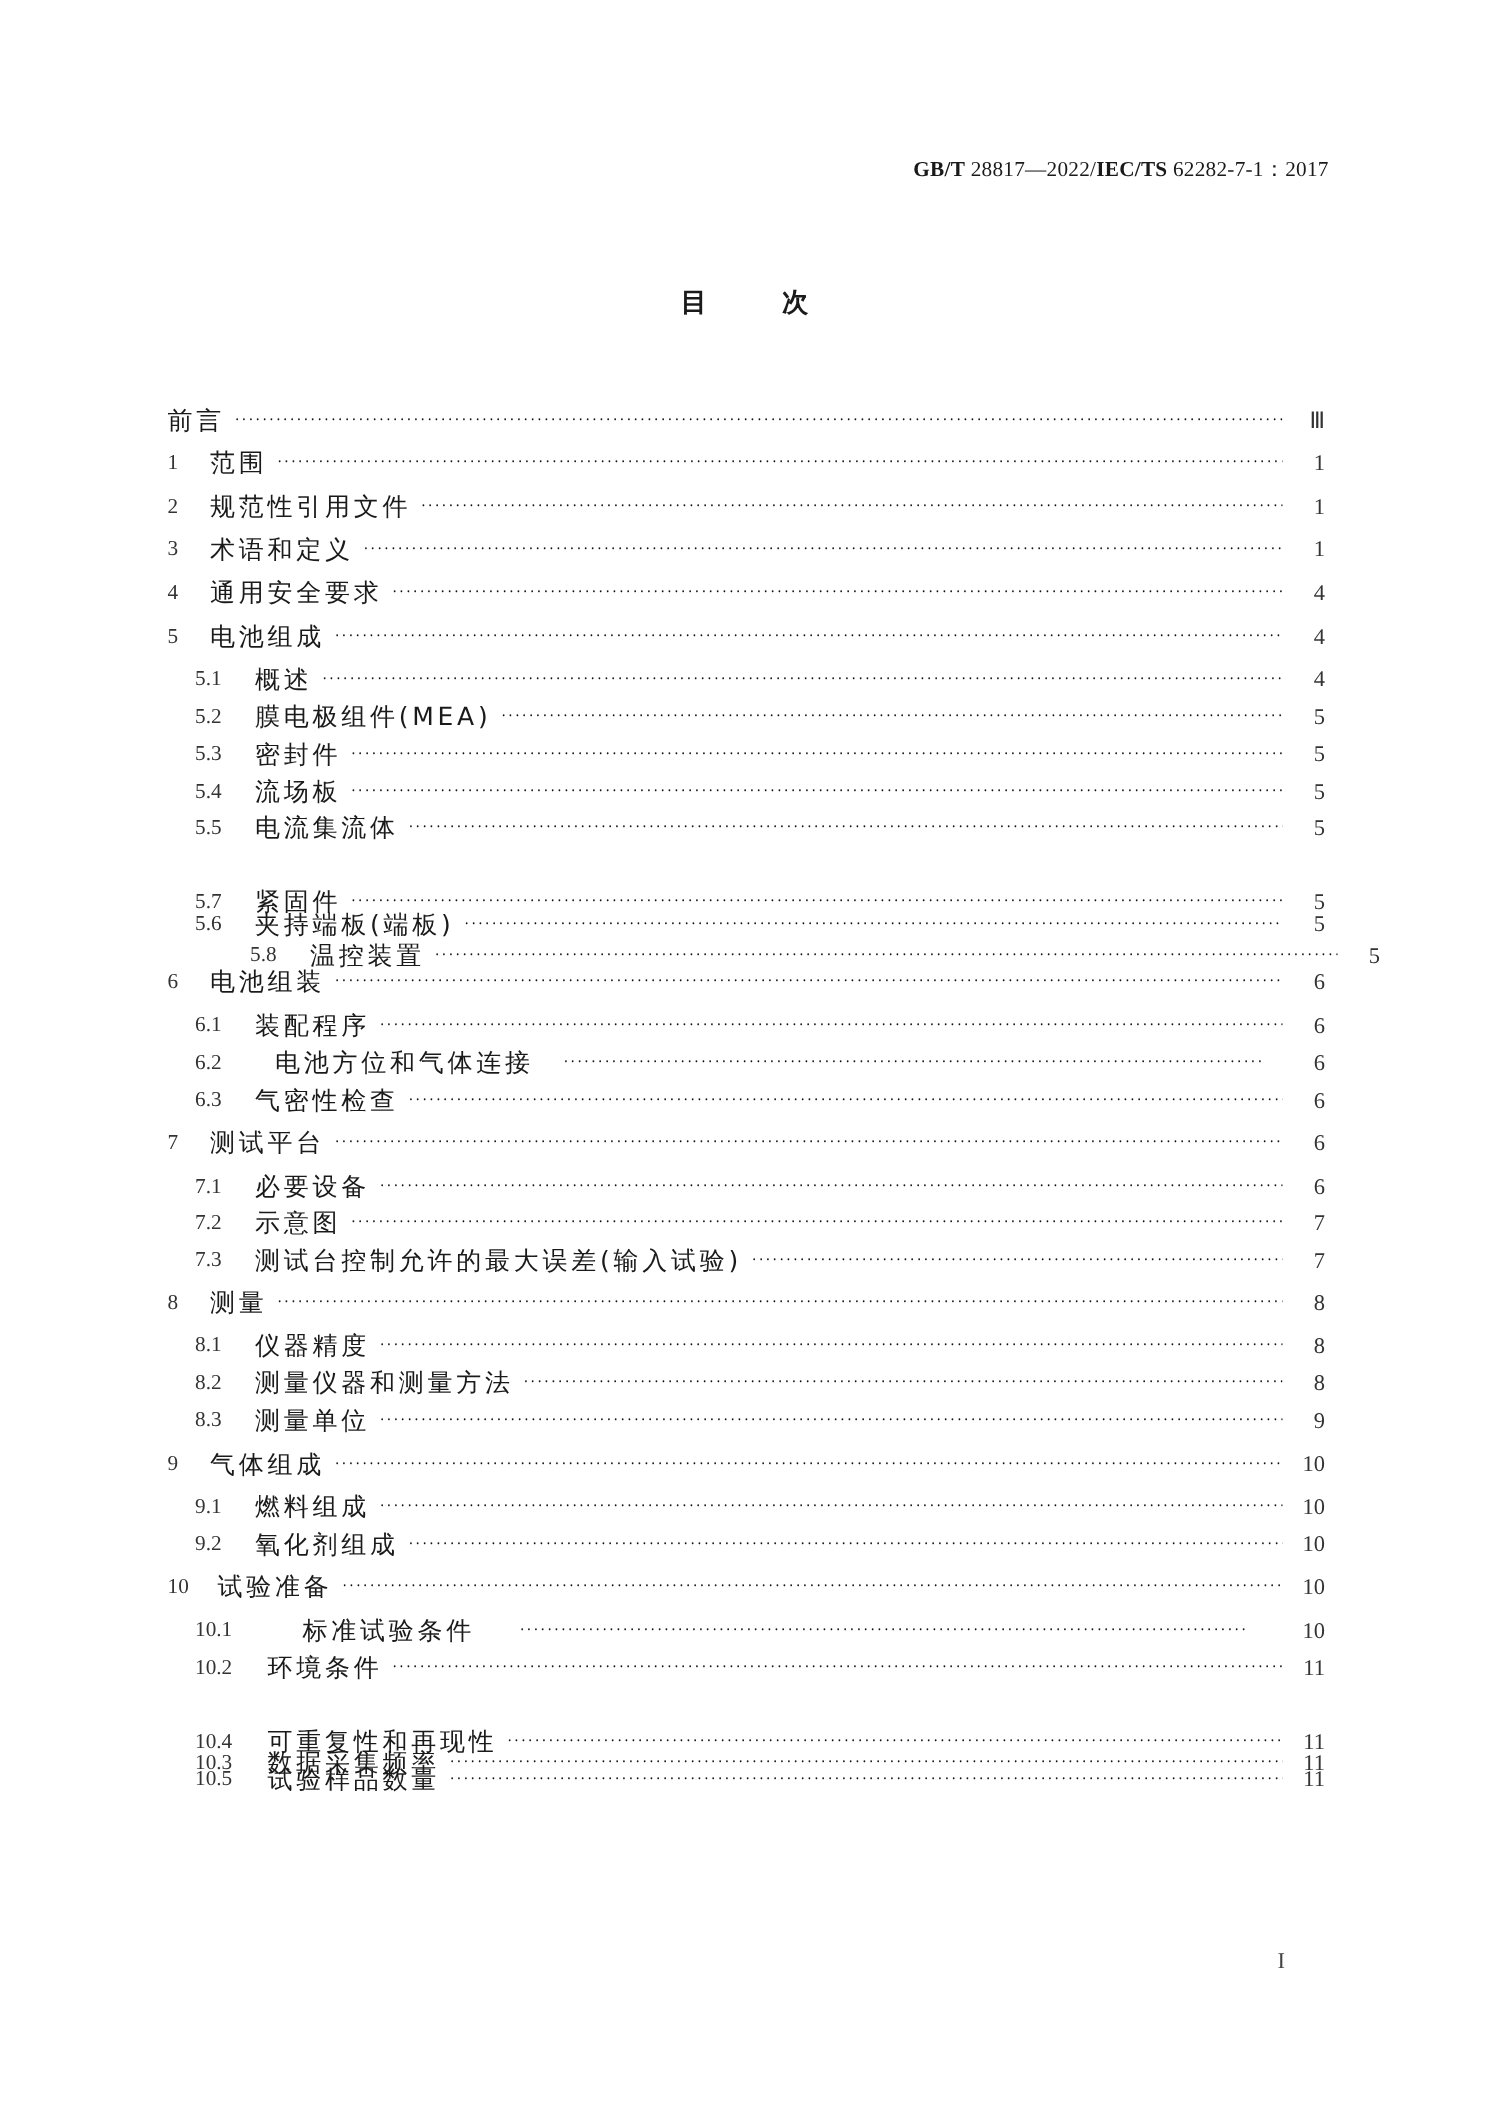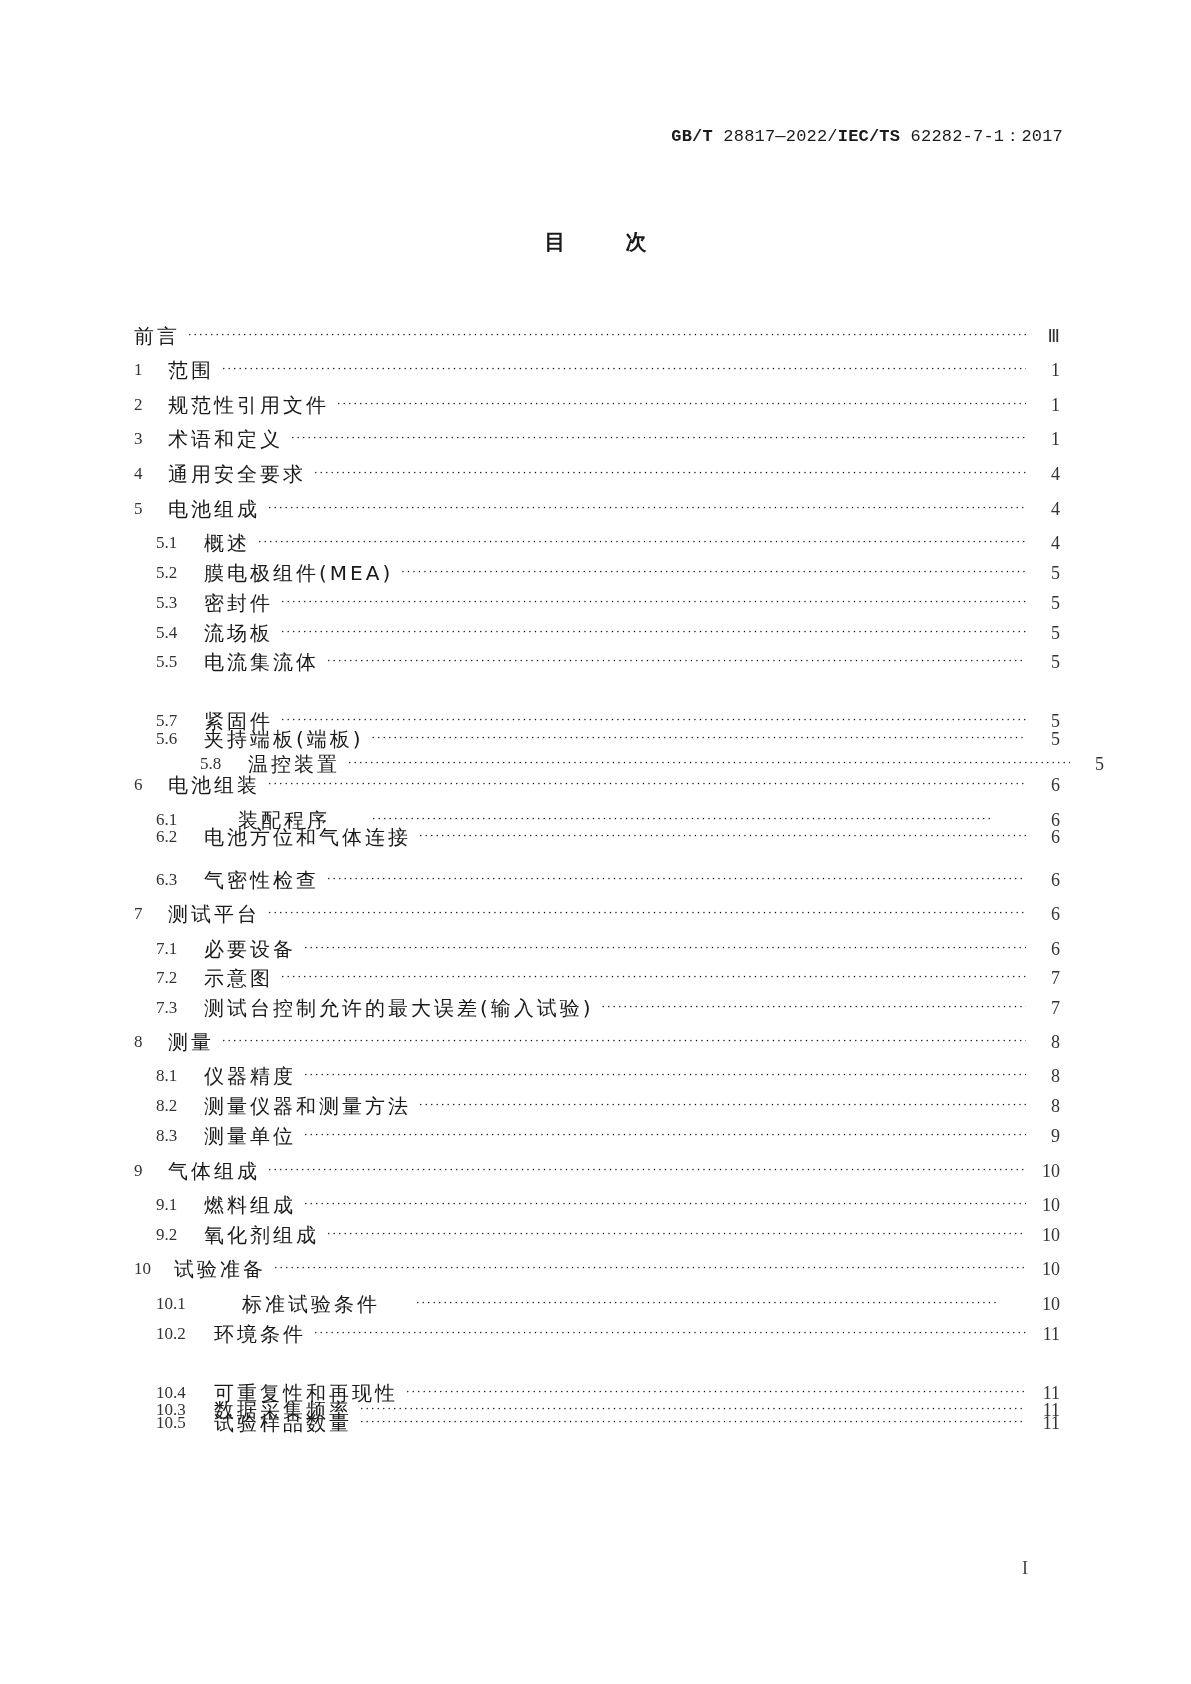--- a/index.html
+++ b/index.html
@@ -1,19 +1,19 @@
 <!DOCTYPE html>
 <html><head>
 <meta charset="utf-8">
 <style>
   html, body { margin: 0; padding: 0; background: #ffffff; }
   body { width: 1191px; height: 1684px; position: relative; overflow: hidden;
          font-family: "DejaVu Serif", "Liberation Serif", serif; color: #1a1a1a; }
   .header-code { position: absolute; top: 124px; right: 128px; font-size: 17px;
-                 font-family: Liberation Mono, monospace; letter-spacing: 0.2px; }
+                 font-family: Liberation Serif, serif; letter-spacing: 0.2px; }
   .header-code b { font-weight: bold; }
   .page-title { position: absolute; top: 228px; left: 0; width: 1191px; text-align: center;
                 font-family: "DejaVu Sans", sans-serif; font-weight: bold; font-size: 21px; }
   .page-title span { display: inline-block; margin: 0 30px; }
   .toc { position: absolute; left: 134px; width: 926px; top: 334px; }
   .row { position: absolute; left: 0; width: 926px; height: 24px; display: flex; align-items: center;
          font-size: 17px; font-family: "DejaVu Serif", serif; }
   .row .num { flex: none; color: #333; font-family: "Liberation Serif", serif; font-size: 17px; }
   .row .title { flex: none; white-space: nowrap; letter-spacing: 3px; font-family: "DejaVu Sans", sans-serif; font-size: 20px; }
   .row .leader { flex: 1; overflow: hidden; white-space: nowrap; margin: 0 6px 0 8px; letter-spacing: 2px;
@@ -122,27 +122,27 @@
       <span class="title">温控装置</span>
       <span class="leader">········································································································································································································</span>
       <span class="page">5</span>
     </div>
     <div class="row l1" style="top: 439px;">
       <span class="num">6</span>
       <span class="title">电池组装</span>
       <span class="leader">········································································································································································································</span>
       <span class="page">6</span>
     </div>
-    <div class="row l2" style="top: 474px; gap: 34px;">
+    <div class="row l2" style="top: 474px;">
       <span class="num">6.1</span>
       <span class="title">装配程序</span>
       <span class="leader">········································································································································································································</span>
       <span class="page">6</span>
     </div>
-    <div class="row l2" style="top: 491px;">
+    <div class="row l2" style="top: 504px; gap: 16px;">
       <span class="num">6.2</span>
       <span class="title">电池方位和气体连接</span>
       <span class="leader">········································································································································································································</span>
       <span class="page">6</span>
     </div>
     <div class="row l2" style="top: 534px;">
       <span class="num">6.3</span>
       <span class="title">气密性检查</span>
       <span class="leader">········································································································································································································</span>
       <span class="page">6</span>

